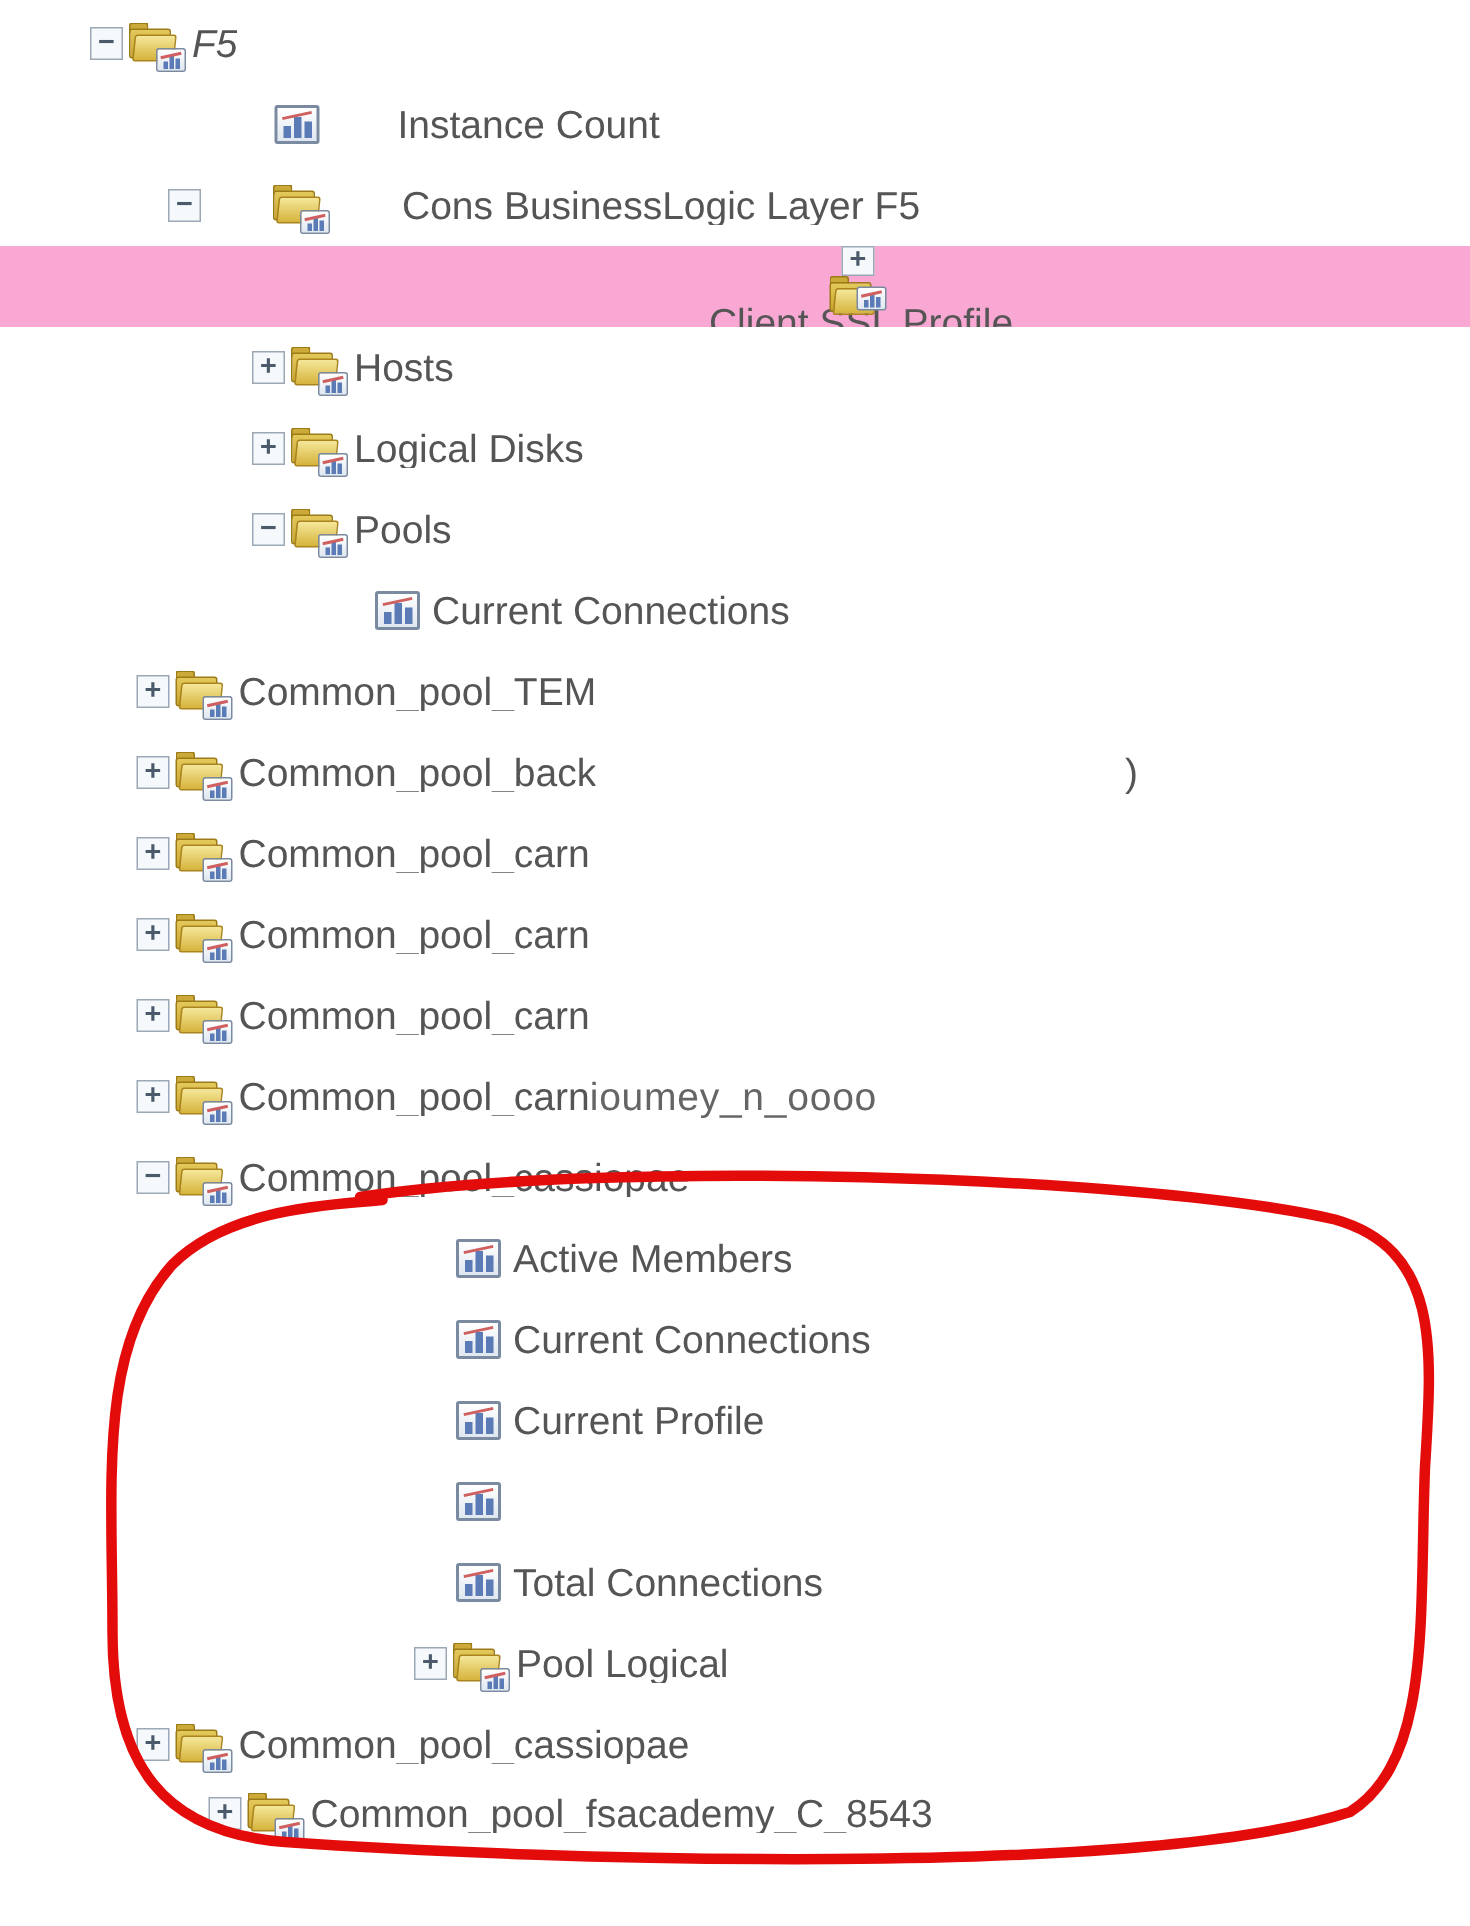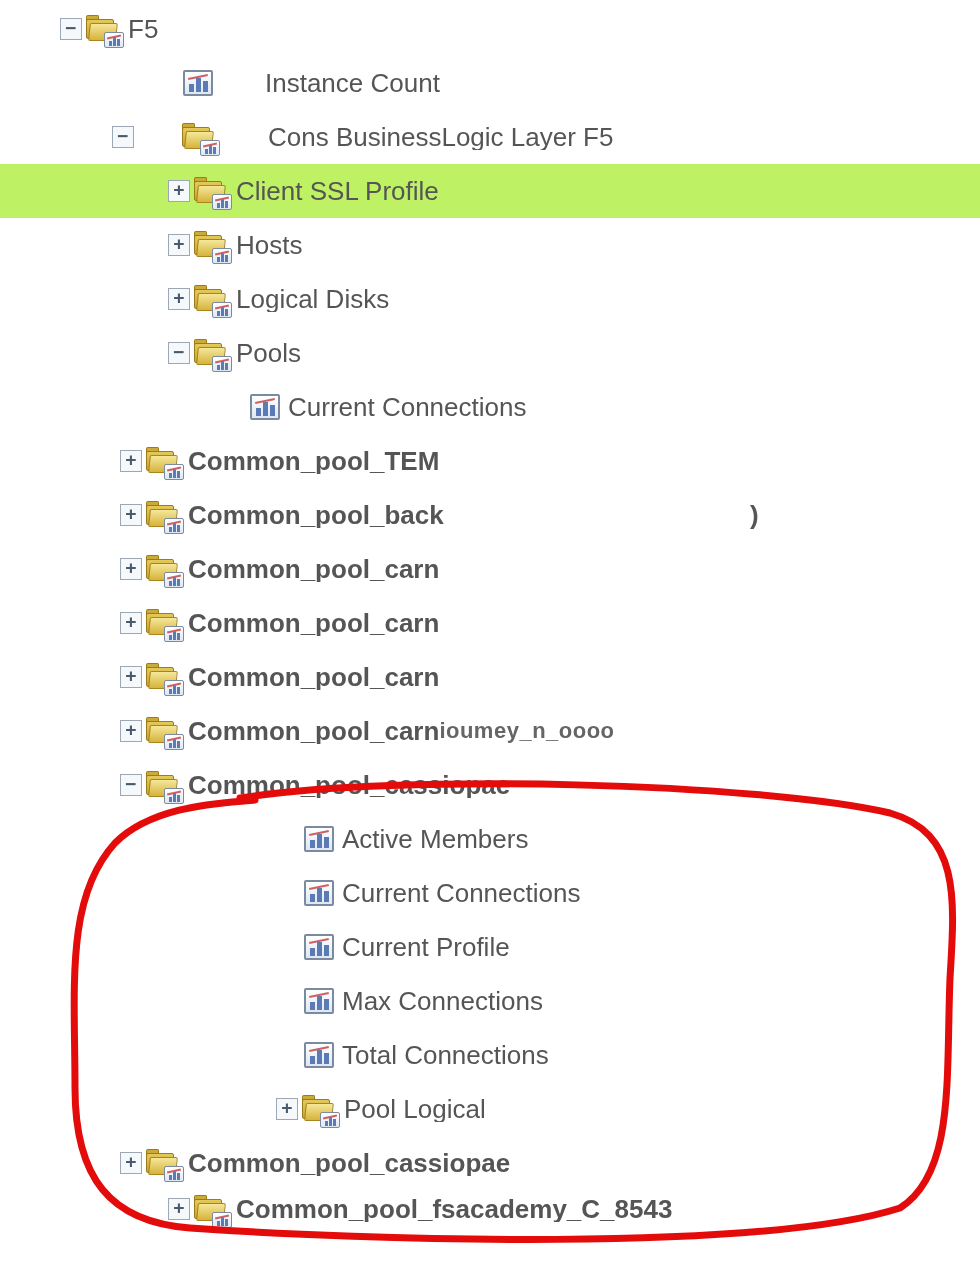--- a/index.html
+++ b/index.html
@@ -22,27 +22,28 @@
 
   .row {
     display: flex;
     align-items: center;
     height: 54px;
     white-space: nowrap;
     position: relative;
   }
 
   .row.selected {
-    background: #bef264;
-  }
-
-  .indent-0 { padding-left: 60px; }
+    background: #f9a8d4;
+    flex-direction: column;
+  }
+
+  .indent-0 { padding-left: 60px; font-style: italic; }
   .indent-1 { padding-left: 112px; gap: 44px; }
   .indent-2 { padding-left: 168px; }
-  .indent-3 { padding-left: 120px; font-weight: bold; }
+  .indent-3 { padding-left: 91px; }
   .indent-4 { padding-left: 222px; }
 
   .toggle {
     width: 22px;
     height: 22px;
     min-width: 22px;
     border: 1px solid #9ca8b5;
     background: #f5f9fc;
     position: relative;
     display: flex;
@@ -443,21 +444,21 @@
           <div class="folder-front"></div>
         </div>
       <div class="chart-overlay">
           <div class="line"></div>
           <span class="b1"></span>
           <span class="b2"></span>
           <span class="b3"></span>
         </div>
     </div>
     <span class="label">Common_pool_carn</span>
-    <span class="trail" style="font-size:22px; letter-spacing:.5px; opacity:.9; margin-left:0;">ioumey_n_oooo</span>
+    <span class="trail" style="font-size:26px; letter-spacing:.5px; opacity:.9; margin-left:0;">ioumey_n_oooo</span>
   </div>
 
   <div class="row indent-3">
     <div class="toggle expanded"></div>
     <div class="icon">
       <div class="folder">
           <div class="folder-tab"></div>
           <div class="folder-back"></div>
           <div class="folder-front"></div>
         </div>
@@ -501,21 +502,20 @@
     <span class="label">Current Profile</span>
   </div>
 
   <div class="row" style="padding-left:304px">
     <div class="item-icon">
         <div class="line"></div>
         <span class="b1"></span>
         <span class="b2"></span>
         <span class="b3"></span>
       </div>
-    <span class="label">Max Connections</span>
   </div>
 
   <div class="row" style="padding-left:304px">
     <div class="item-icon">
         <div class="line"></div>
         <span class="b1"></span>
         <span class="b2"></span>
         <span class="b3"></span>
       </div>
     <span class="label">Total Connections</span>

